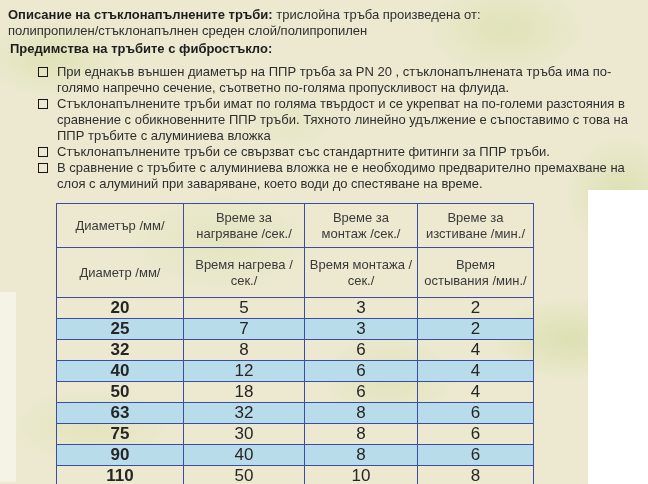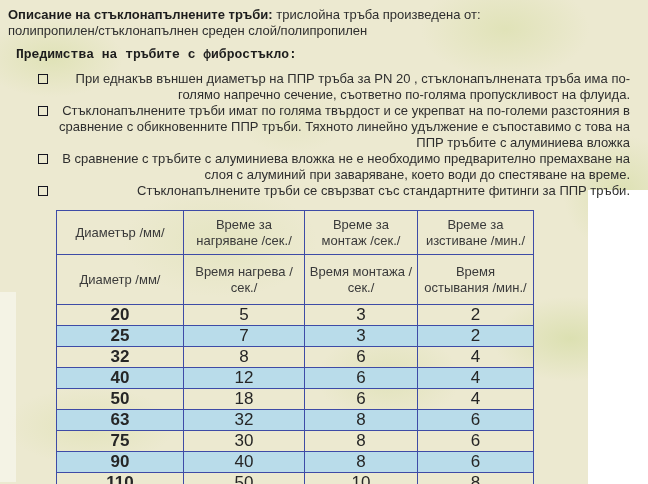--- a/index.html
+++ b/index.html
@@ -34,36 +34,36 @@
     background: rgba(255,255,255,0.45);
   }
   .content {
     position: relative;
     padding: 7px 8px 16px 8px;
     font-size: 13px;
     line-height: 16px;
   }
   .content b { color: #1d1d1d; }
   .intro { margin: 0; max-width: 600px; }
-  .adv-heading { margin: 8px; font-weight: bold; color: #1d1d1d; font-family: Liberation Mono, monospace; }
+  .adv-heading { margin: 2px; font-weight: bold; color: #1d1d1d; }
   .bullets {
     list-style: none;
     margin: 7px 0 0 30px;
     padding: 0;
     max-width: 592px;
   }
   .bullets li { display: flex; margin: 0; }
   .chk {
     flex: 0 0 8px;
     width: 8px; height: 8px;
     border: 1.5px solid #15151f;
     margin: 3px 9px 0 0;
     background: transparent;
   }
-  .btext { flex: 1; text-align: right; }
+  .btext { flex: 1; }
   table.times {
     border-collapse: collapse;
     table-layout: fixed;
     width: 477px;
     margin: 11px 0 0 48px;
     text-align: center;
   }
   table.times td {
     border: 1px solid #3e4ba6;
     padding: 0 4px;
@@ -95,25 +95,25 @@
       <li>
         <span class="chk"></span>
         <span class="btext">При еднакъв външен диаметър на ППР тръба за PN 20 , стъклонапълнената тръба има по-голямо напречно сечение, съответно по-голяма пропускливост на флуида.</span>
       </li>
       <li>
         <span class="chk"></span>
         <span class="btext">Стъклонапълнените тръби имат по голяма твърдост и се укрепват на по-големи разстояния в сравнение с обикновенните ППР тръби. Тяхното линейно удължение е съпоставимо с това на ППР тръбите с алуминиева вложка</span>
       </li>
       <li>
         <span class="chk"></span>
-        <span class="btext">В сравнение с тръбите с алуминиева вложка не е необходимо предварително премахване на слоя с алуминий при заваряване, което води до спестяване на време.</span>
+        <span class="btext">Стъклонапълнените тръби се свързват със стандартните фитинги за ППР тръби.</span>
       </li>
       <li>
         <span class="chk"></span>
-        <span class="btext">Стъклонапълнените тръби се свързват със стандартните фитинги за ППР тръби.</span>
+        <span class="btext">В сравнение с тръбите с алуминиева вложка не е необходимо предварително премахване на слоя с алуминий при заваряване, което води до спестяване на време.</span>
       </li>
     </ul>
 
     <table class="times">
       <colgroup>
         <col style="width:127px">
         <col style="width:121px">
         <col style="width:113px">
         <col style="width:116px">
       </colgroup>

